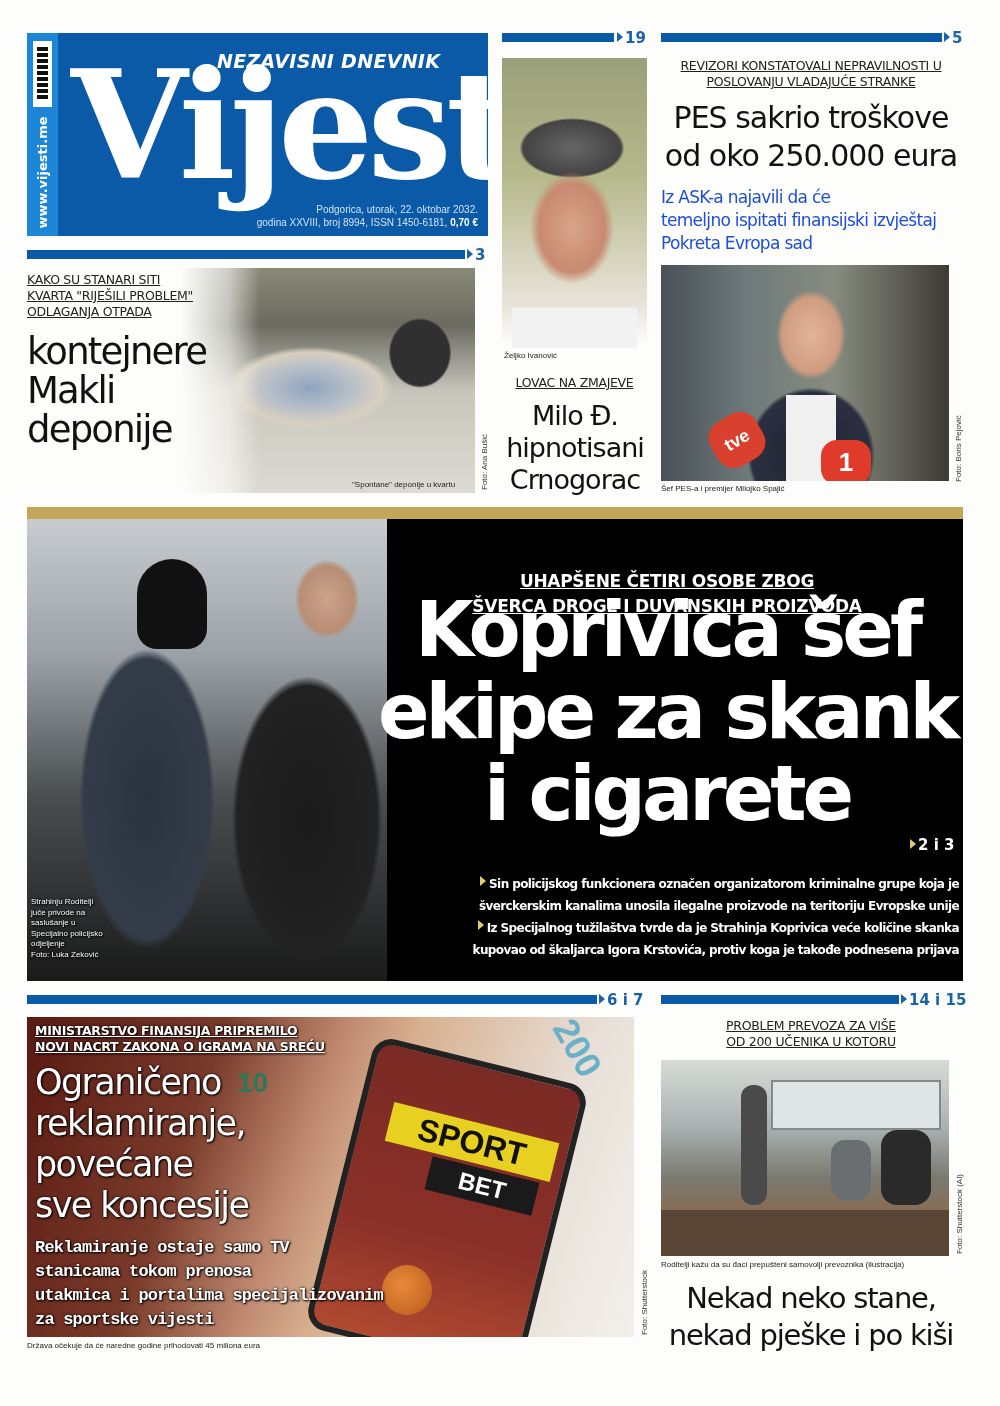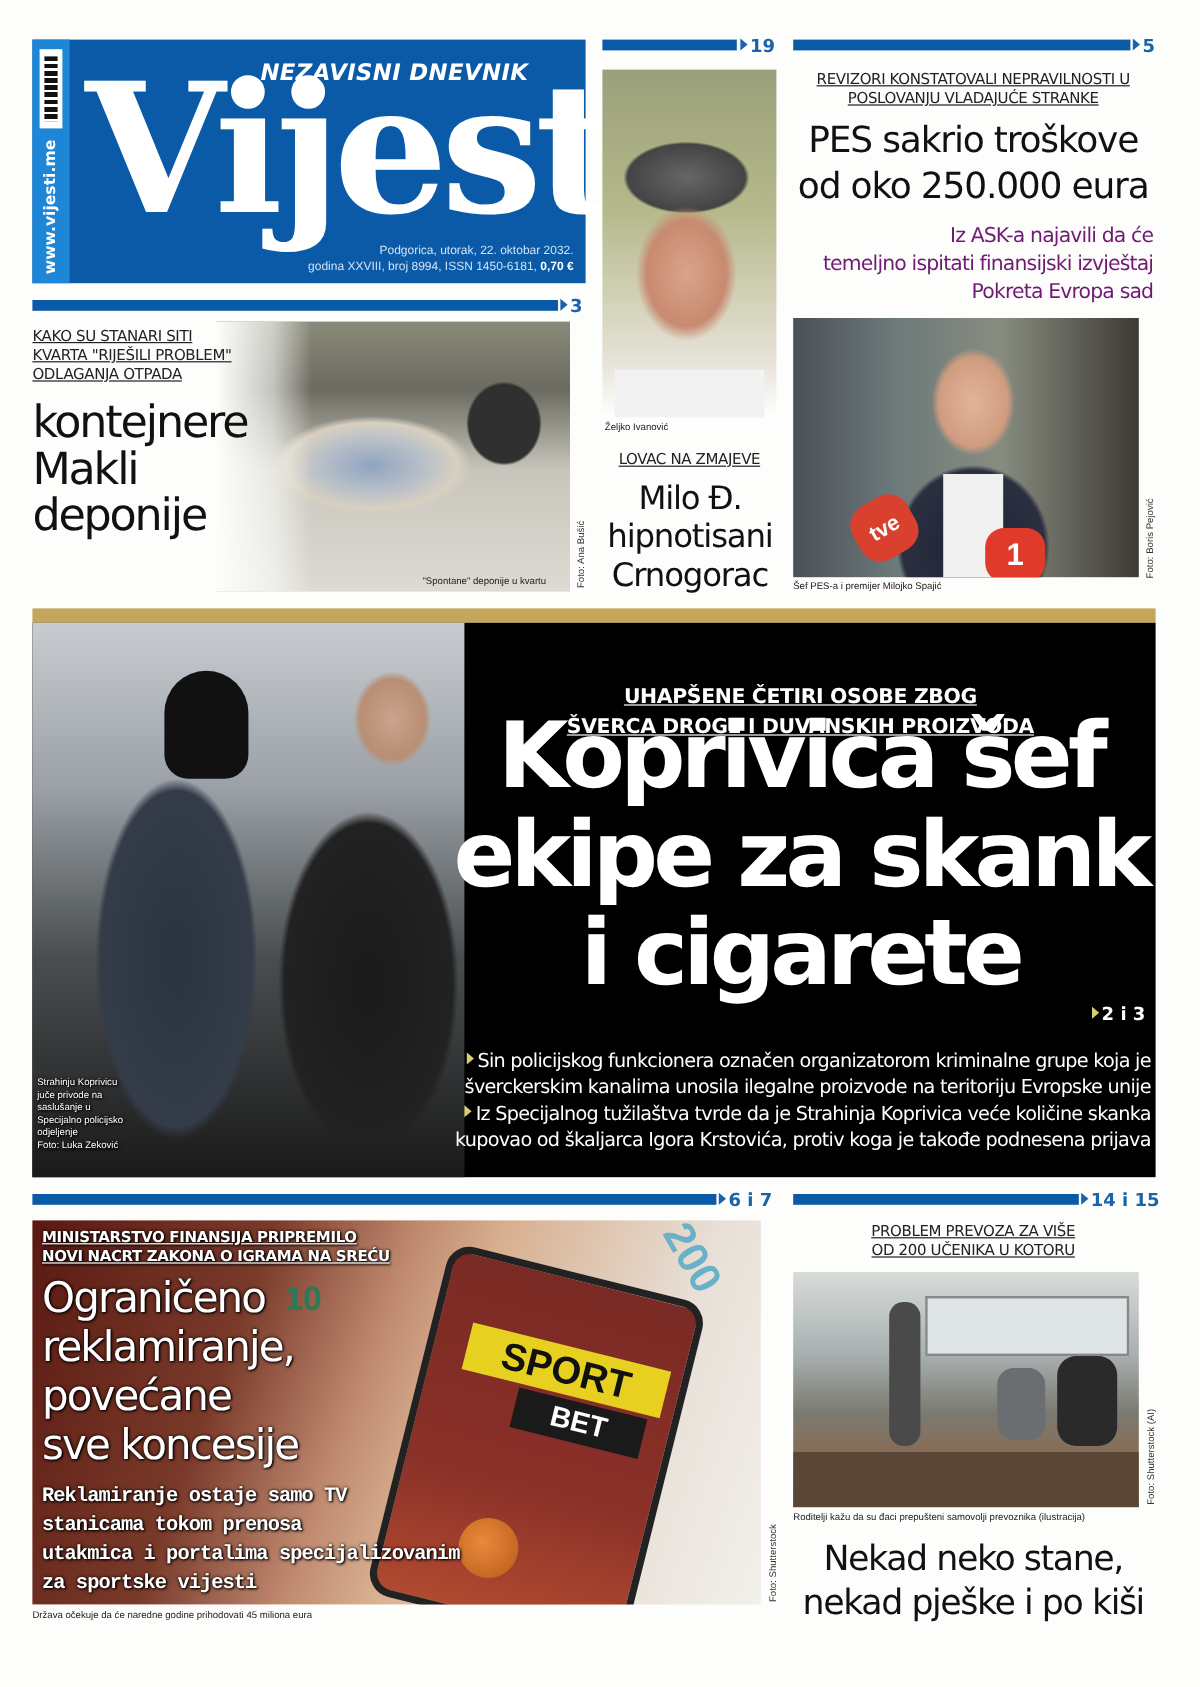--- a/index.html
+++ b/index.html
@@ -27,21 +27,21 @@
   .kicker { font-family: "DejaVu Sans", sans-serif; font-size: 12.5px; color: #222; line-height: 16px; text-transform: uppercase; letter-spacing: -0.3px; text-decoration: underline; }
   .head { font-family: "DejaVu Sans", sans-serif; color: #111; letter-spacing: -1px; }
   .caption { font-size: 8px; color: #222; }
   .credit { position: absolute; font-size: 8px; color: #333; transform: rotate(-90deg); transform-origin: left top; white-space: nowrap; }
 
   
   #lead { left: 27px; top: 519px; width: 936px; height: 462px; background: #000; }
   #lead-gold { left: 27px; top: 507px; width: 936px; height: 12px; background: #c3a65a; }
   #lead .kicker { color: #fff; font-size: 17px; font-weight: bold; text-align: center; line-height: 25px; margin-top: 34px; }
   #lead .head { color: #fff; font-weight: bold; font-size: 76px; line-height: 82px; text-align: center; letter-spacing: -4px; }
-  #lead .bullets { color: #fff; font-family: "DejaVu Sans", sans-serif; font-size: 16px; line-height: 22px; letter-spacing: -0.6px; text-align: right; }
+  #lead .bullets { color: #fff; font-family: "DejaVu Sans", sans-serif; font-size: 12px; line-height: 22px; letter-spacing: -0.6px; text-align: right; font-weight: bold; }
   #lead .bullets .tri { display: inline-block; width: 0; height: 0; border-top: 5px solid transparent; border-bottom: 5px solid transparent; border-left: 6px solid #d8d070; margin-right: 3px; vertical-align: 2px; }
 
   .white-overlay { color: #fff; text-shadow: 0 0 3px #000, 1px 1px 2px #000; }
 </style>
 </head>
 <body>
 
 <div id="masthead" class="abs">
   <div class="strip">
     <div class="tag">
@@ -75,21 +75,21 @@
 <div class="pageref" style="left:944px; top:30px;"><span class="tri"></span><span>5</span></div>
 
 <div class="kicker abs" style="left:661px; top:58px; width:300px; text-align:center;">
   <div>REVIZORI KONSTATOVALI NEPRAVILNOSTI U</div>
   <div>POSLOVANJU VLADAJUĆE STRANKE</div>
 </div>
 <div class="head abs" style="left:655px; top:99px; width:312px; text-align:center; font-size:30px; line-height:38px;">
   <div>PES sakrio troškove</div>
   <div>od oko 250.000 eura</div>
 </div>
-<div class="abs" style="left:661px; top:186px; width:300px; text-align:right; font-family:'DejaVu Sans',sans-serif; font-size:17px; line-height:23px; letter-spacing:-0.7px; color:#701a75;">
+<div class="abs" style="left:661px; top:186px; width:300px; text-align:left; font-family:'DejaVu Sans',sans-serif; font-size:17px; line-height:23px; letter-spacing:-0.7px; color:#1d4ed8;">
   <div>Iz ASK-a najavili da će</div>
   <div>temeljno ispitati finansijski izvještaj</div>
   <div>Pokreta Evropa sad</div>
 </div>
 <div class="photo" style="left:661px; top:265px; width:288px; height:216px; background: radial-gradient(ellipse 48px 62px at 150px 70px, #e2b49a 0%, #d09c80 60%, transparent 72%), radial-gradient(ellipse 85px 90px at 150px 190px, #1d2333 0%, #2a3040 70%, transparent 75%), linear-gradient(90deg,#4a5058 0%,#6d7a7a 30%,#888c80 60%,#3d3a34 100%);">
   <div style="position:absolute; left:125px; top:130px; width:50px; height:86px; background:#f0f0f0;"></div>
   <div style="position:absolute; left:50px; top:150px; width:52px; height:50px; border-radius:18px; background:#d9402e; transform:rotate(-30deg); color:#fff; font-weight:bold; font-size:18px; text-align:center; line-height:50px;">tve</div>
   <div style="position:absolute; left:160px; top:175px; width:50px; height:45px; border-radius:16px; background:#e03a2a; color:#fff; font-weight:bold; font-size:26px; text-align:center; line-height:45px;">1</div>
 </div>
 <div class="caption abs" style="left:661px; top:484px;">Šef PES-a i premijer Milojko Spajić</div>
@@ -113,21 +113,21 @@
 </div>
 <div class="caption abs" style="left:352px; top:480px;">"Spontane" deponije u kvartu</div>
 <div class="credit" style="left:480px; top:490px;">Foto: Ana Bušić</div>
 
 <div id="lead-gold" class="abs"></div>
 <div id="lead" class="abs">
   <div class="photo" style="left:0; top:0; width:360px; height:462px; background: radial-gradient(ellipse 45px 55px at 300px 80px, #caa48c 0%, #b88e74 60%, transparent 72%), radial-gradient(ellipse 100px 190px at 280px 300px, #1a1a1a 0%, #222 70%, transparent 75%), radial-gradient(ellipse 90px 200px at 120px 280px, #2a3340 0%, #333c48 70%, transparent 75%), linear-gradient(180deg,#c8ccd0 0%,#9aa0a6 30%,#4a4e50 60%,#1a1a1a 100%);">
     <div style="position:absolute; left:110px; top:40px; width:70px; height:90px; border-radius:35px 35px 20px 20px; background:#111;"></div>
   </div>
   <div class="abs white-overlay" style="left:4px; top:378px; font-size:8px; line-height:10.5px;">
-    <div>Strahinju Koprivicu</div>
+    <div>Strahinju Roditelji</div>
     <div>juče privode na</div>
     <div>saslušanje u</div>
     <div>Specijalno policijsko</div>
     <div>odjeljenje</div>
     <div>Foto: Luka Zeković</div>
   </div>
 
   <div class="kicker abs" style="left:360px; top:16px; width:560px;">
     <div>UHAPŠENE ČETIRI OSOBE ZBOG</div>
     <div>ŠVERCA DROGE I DUVANSKIH PROIZVODA</div>

